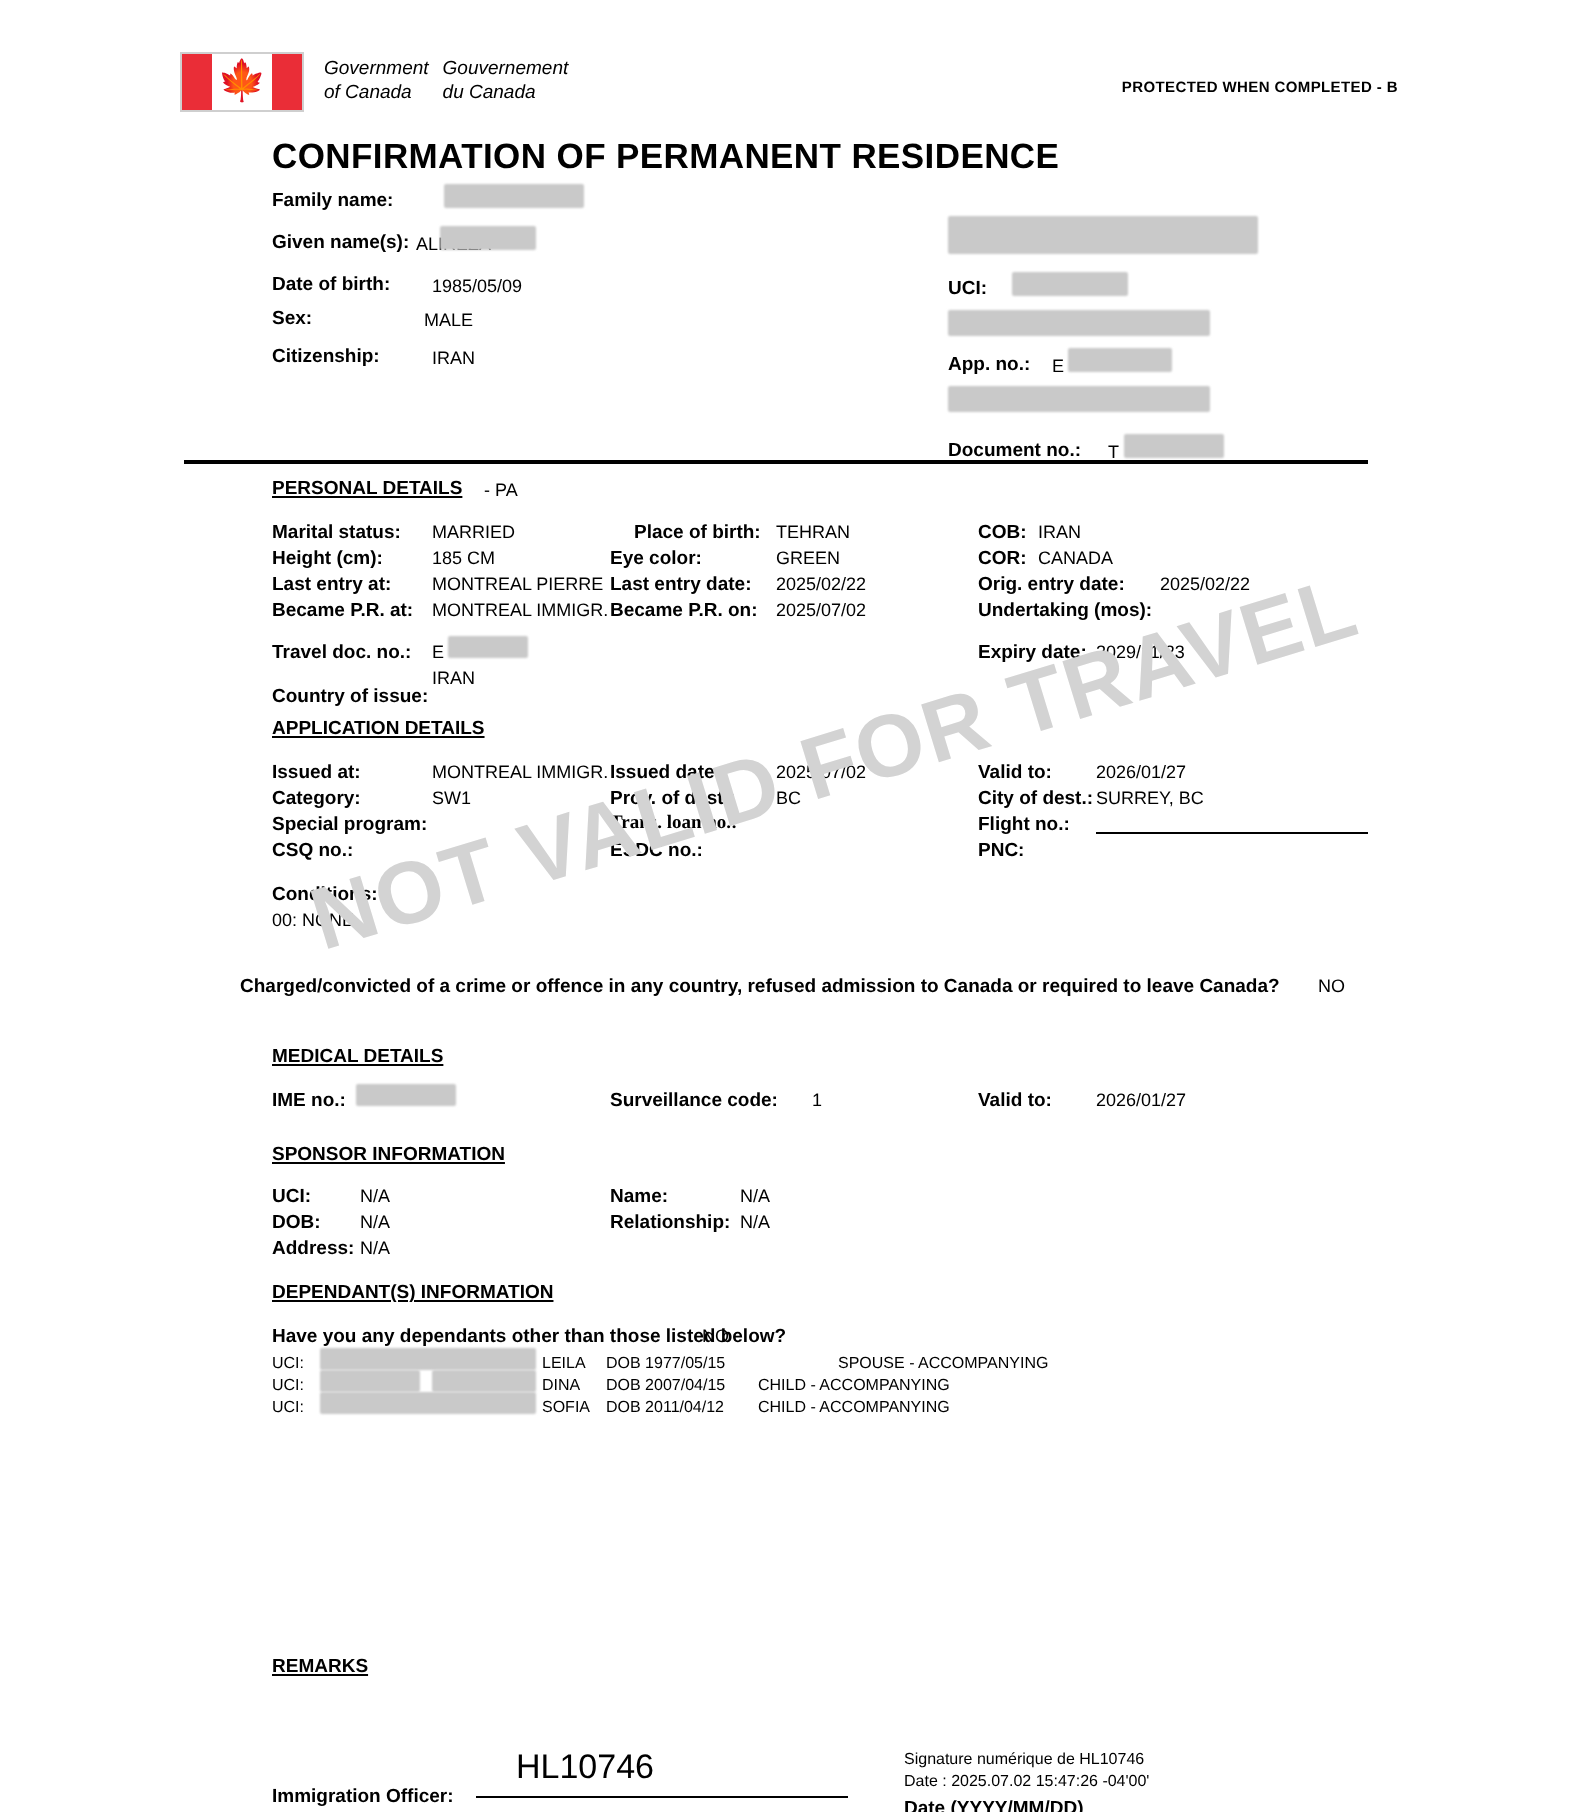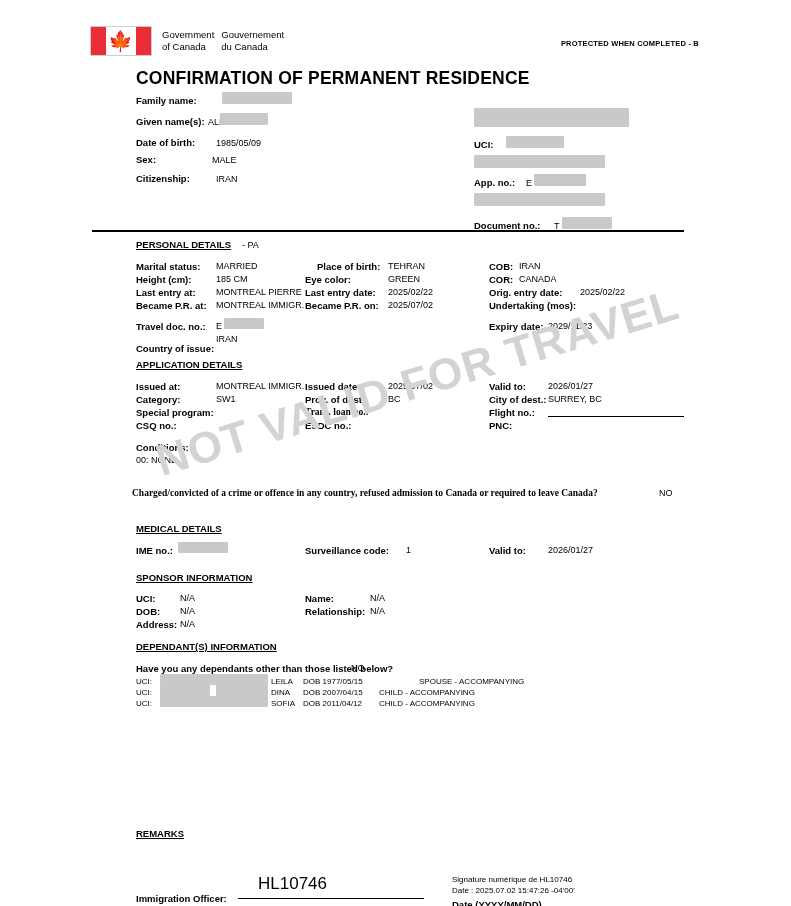--- a/index.html
+++ b/index.html
@@ -65,21 +65,21 @@
     line-height: 20px;
   }
   .gov-words {
     margin-left: 10px;
     font-size: 9.5px;
     line-height: 12px;
     color: #000;
     display: flex;
     gap: 7px;
   }
-  .gov-words div { white-space: nowrap; }
+  .gov-words div { white-space: nowrap; font-style: italic; }
   .protected {
     position: absolute;
     right: 92px;
     top: 31px;
     font-size: 7.5px;
     letter-spacing: 0.2px;
     color: #000;
     font-weight: bold;
   }
 
@@ -291,21 +291,21 @@
     <div class="val" style="left:548px; top:386px;">SURREY, BC</div>
     <div class="lbl" style="left:489px; top:399px;">Flight no.:</div>
     <div class="val" style="left:548px; top:399px;"></div>
     <div class="uline" style="left:548px; top:408px; width:136px;"></div>
     <div class="lbl" style="left:489px; top:412px;">PNC:</div>
     <div class="val" style="left:548px; top:412px;"></div>
 
     <div class="lbl" style="left:136px; top:434px;">Conditions:</div>
     <div class="val" style="left:136px; top:447px;">00:  NONE</div>
 
-    <div class="lbl" style="left:132px; top:480px;font-family:Liberation Serif, serif;">Charged/convicted of a crime or offence in any country, refused admission to Canada or required to leave Canada?</div>
+    <div class="lbl" style="left:120px; top:480px;">Charged/convicted of a crime or offence in any country, refused admission to Canada or required to leave Canada?</div>
     <div class="val" style="left:659px; top:480px;">NO</div>
 
     <div class="section" style="left:136px; top:515px;">MEDICAL DETAILS</div>
     <div class="lbl" style="left:136px; top:537px;">IME no.:</div>
     <div class="redact" style="left:178px; top:534px; width:50px; height:11px;"></div>
     <div class="lbl" style="left:305px; top:537px;">Surveillance code:</div>
     <div class="val" style="left:406px; top:537px;">1</div>
     <div class="lbl" style="left:489px; top:537px;">Valid to:</div>
     <div class="val" style="left:548px; top:537px;">2026/01/27</div>
 

